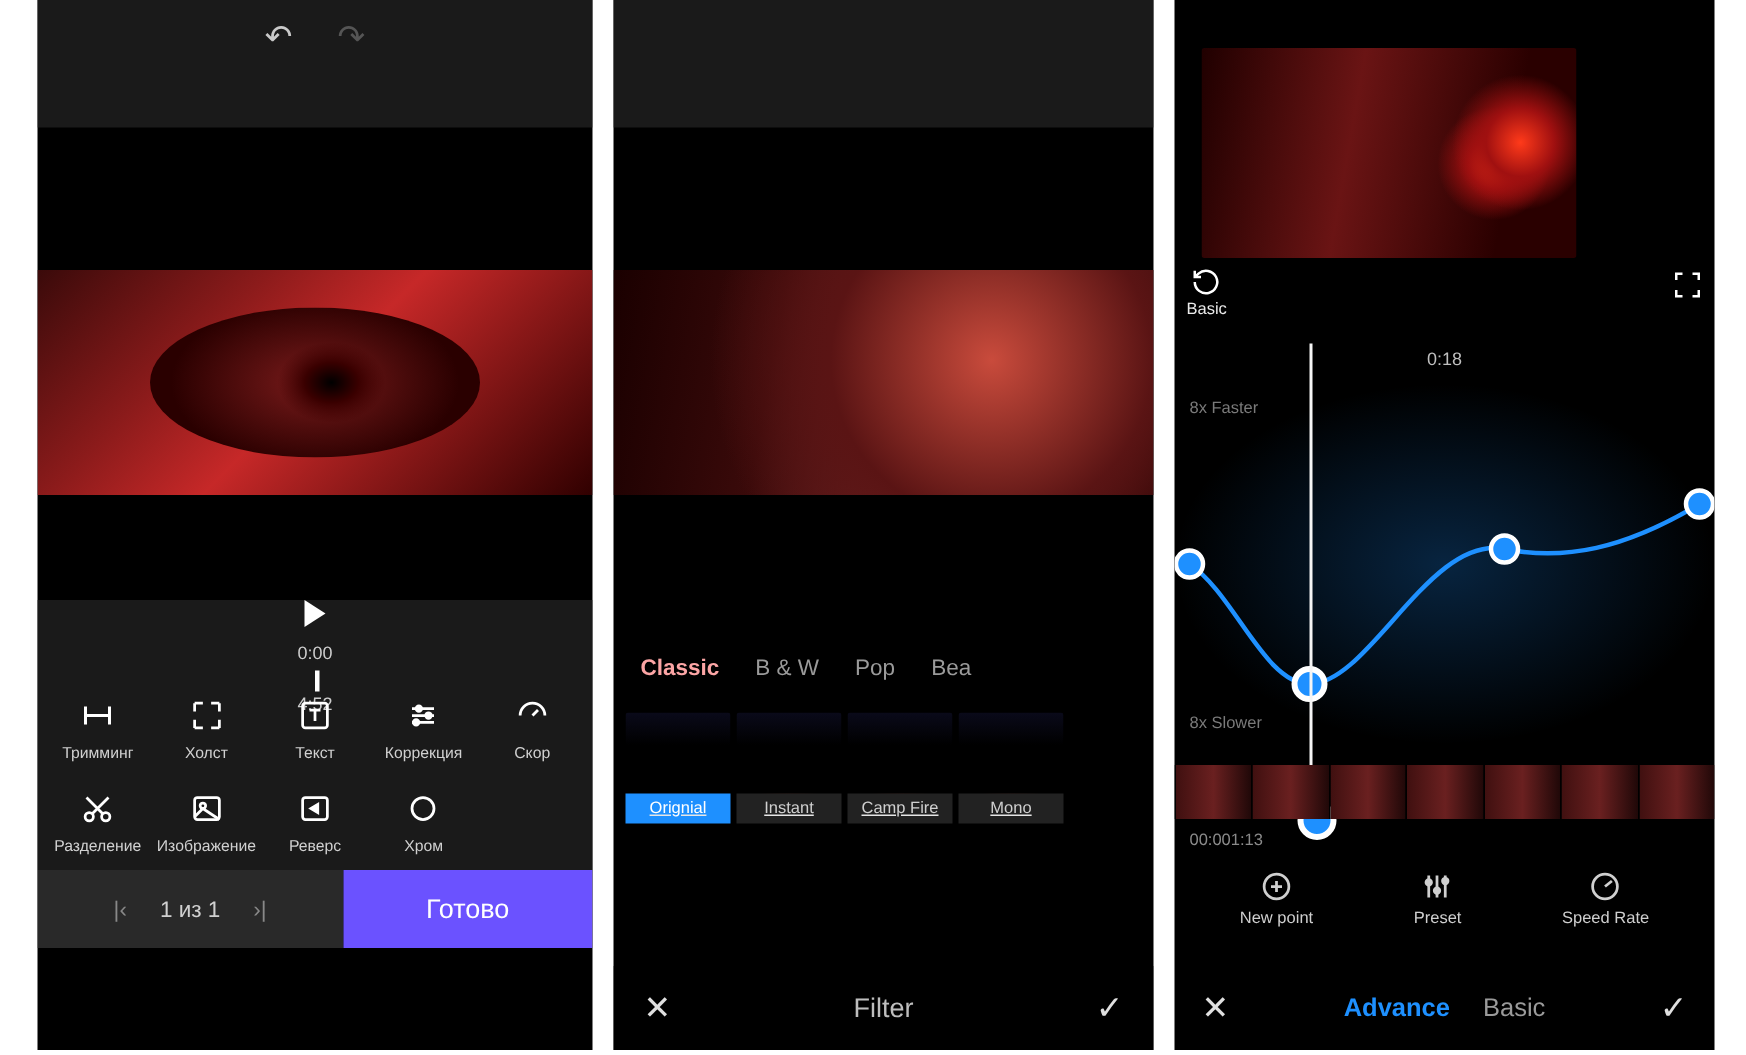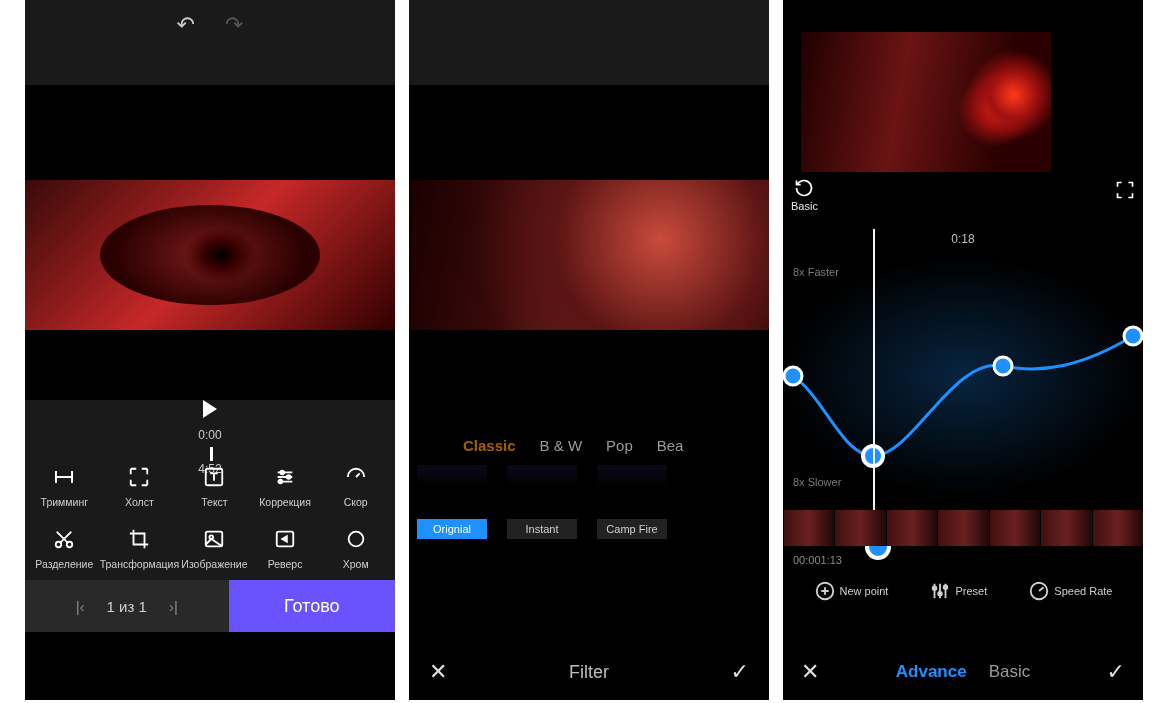--- a/index.html
+++ b/index.html
@@ -153,25 +153,27 @@
     margin-top:95px;
     display:flex;
     gap:24px;
     padding: 0 18px;
     font-size:15px;
     color:#9a9a9a;
     height:40px;
     align-items:center;
   }
   .filter-tabs .ftab { cursor:pointer; }
-  .filter-tabs .active { color:#a16207; font-weight:600;margin-left:36px; }
+  .filter-tabs .active { color:#fca5a5; font-weight:600; }
   .filter-thumbs {
-    display:flex;
-    gap:20px;
+    margin-top:10px;
+    display:flex;
+    gap:4px;
     padding:0 8px;
+    text-decoration:underline;
   }
   .fth {
     width:70px;
     cursor:pointer;
   }
   .fth-img {
     height:54px;
     background: linear-gradient(180deg,#0a0a1a 0%, #000 40%),
                 radial-gradient(circle at 50% 80%, #ff5a3a 0%, transparent 40%);
     border-radius:2px;
@@ -280,21 +282,21 @@
   }
 
   .p3-tools {
     position:absolute;
     top:580px; left:0; right:0;
     display:flex;
     justify-content:space-around;
     padding:0 10px;
   }
   .p3-tool {
-    display:flex; flex-direction:row; align-items:center;
+    display:flex; flex-direction:column; align-items:center;
     gap:4px; font-size:11px; color:#cfcfcf; cursor:pointer;
   }
   .p3-bottom {
     position:absolute;
     bottom:0; left:0; right:0;
     height:56px;
     display:flex;
     align-items:center;
     justify-content:space-between;
     padding:0 18px;
@@ -381,28 +383,20 @@
               <circle cx="6" cy="18" r="3"></circle>
               <circle cx="18" cy="18" r="3"></circle>
               <path d="M8 16L20 4M16 16L4 4"></path>
             </svg>
         </div>
         <span>Разделение</span>
       </div>
       <div class="tool">
         <div class="tool-ic">
           <svg width="22" height="22" viewBox="0 0 24 24" fill="none" stroke="#fff" stroke-width="2">
-              <path d="M6 2v16h16M2 6h16v16"></path>
-            </svg>
-        </div>
-        <span>Трансформация</span>
-      </div>
-      <div class="tool">
-        <div class="tool-ic">
-          <svg width="22" height="22" viewBox="0 0 24 24" fill="none" stroke="#fff" stroke-width="2">
               <rect x="3" y="4" width="18" height="16" rx="2"></rect>
               <circle cx="9" cy="10" r="2"></circle>
               <path d="M3 18l6-6 12 8"></path>
             </svg>
         </div>
         <span>Изображение</span>
       </div>
       <div class="tool">
         <div class="tool-ic">
           <svg width="22" height="22" viewBox="0 0 24 24" fill="none" stroke="#fff" stroke-width="2">
@@ -449,20 +443,24 @@
         <div class="fth-img"></div>
         <div class="fth-label">Orignial</div>
       </div>
       <div class="fth">
         <div class="fth-img"></div>
         <div class="fth-label">Instant</div>
       </div>
       <div class="fth">
         <div class="fth-img"></div>
         <div class="fth-label">Camp Fire</div>
+      </div>
+      <div class="fth">
+        <div class="fth-img"></div>
+        <div class="fth-label">Mono</div>
       </div>
     </div>
 
     <div class="p2-bottom">
       <span class="x-btn">✕</span>
       <span class="p2-title">Filter</span>
       <span class="chk-btn">✓</span>
     </div>
   </div>
 

